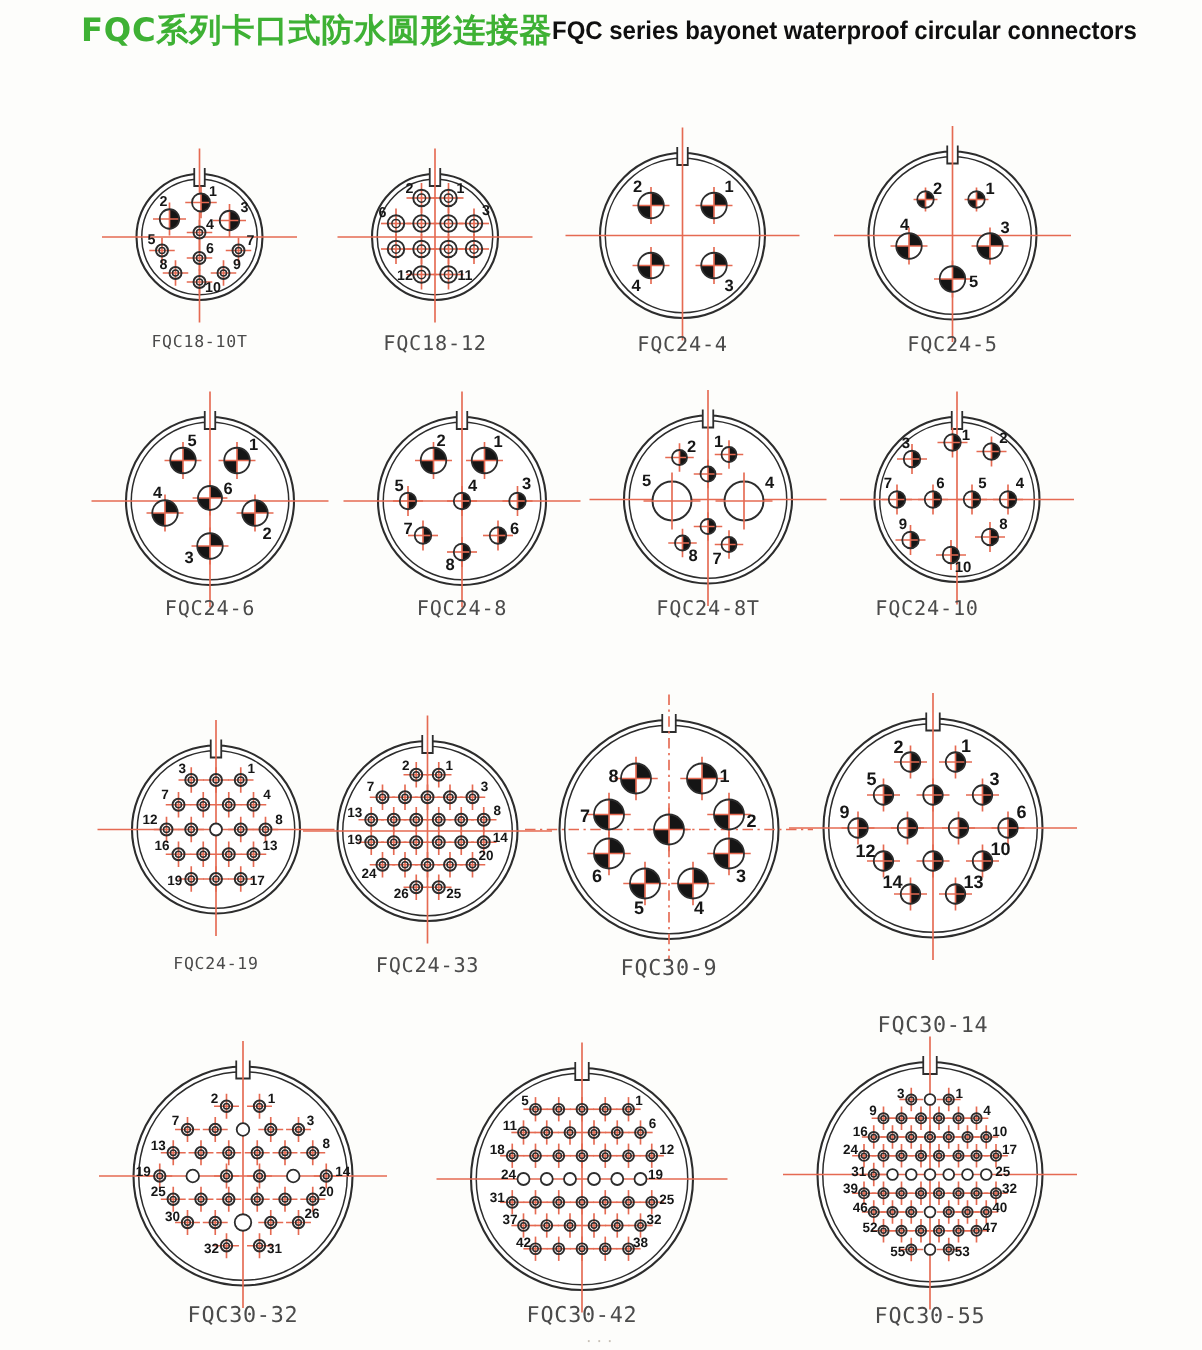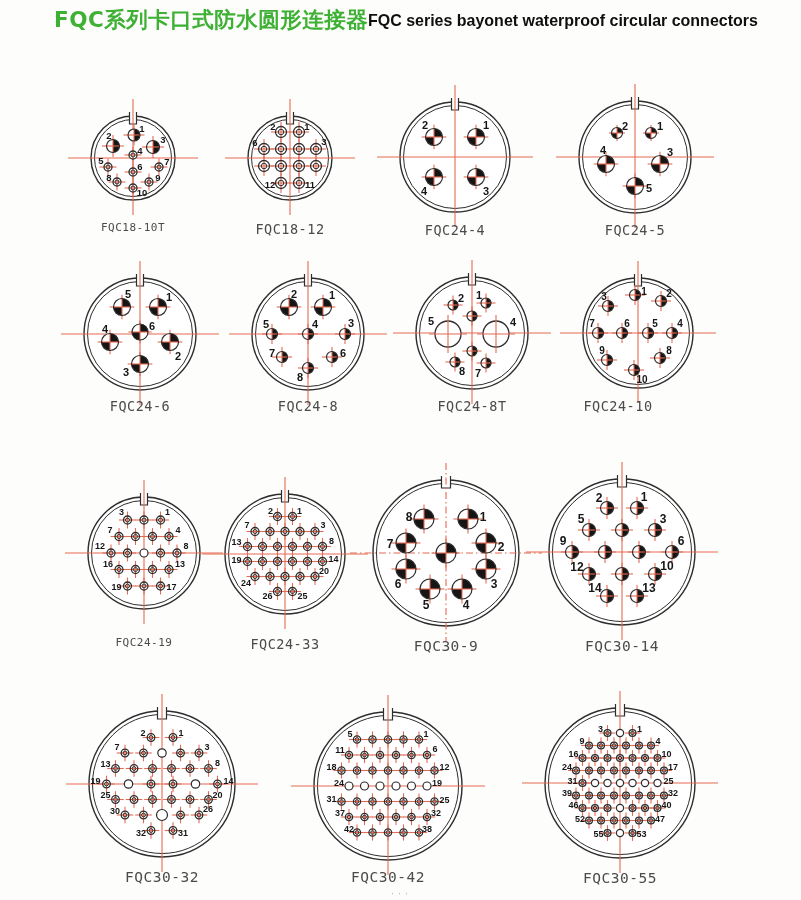--- a/index.html
+++ b/index.html
@@ -1156,21 +1156,21 @@
         </g>
         <g>
           <circle cx="122" cy="151" r="6.5" fill="#fff"></circle>
           <path d="M 122 144.5 A 6.5 6.5 0 0 1 122 157.5 Z" fill="#151515"></path>
           <line x1="111" y1="151" x2="133" y2="151" stroke="#e56a52" stroke-width="1.1"></line>
           <line x1="122" y1="140" x2="122" y2="162" stroke="#e56a52" stroke-width="1.1"></line>
           <circle cx="122" cy="151" r="6.5" fill="none" stroke="#2d2d2d" stroke-width="1.2"></circle>
           <text x="134" y="143" text-anchor="middle" dominant-baseline="central" class="pin-num" font-size="12">13</text>
         </g>
       </svg>
-      <div class="conn-name" style="left: 542px; top: 638px; font-size: 14.5px;">FQC30-14</div>
+      <div class="conn-name" style="left: 542px; top: 676px; font-size: 14.5px;">FQC30-14</div>
       <svg width="214" height="214" class="conn" style="left: 55px; top: 677px;">
         <circle cx="107" cy="107" r="73" fill="#fff" stroke="#2d2d2d" stroke-width="1.4"></circle>
         <circle cx="107" cy="107" r="69.5" fill="#fff" stroke="#2d2d2d" stroke-width="1"></circle>
         <rect x="102.5" y="30" width="9" height="12" fill="#fff"></rect>
         <path d="M102.5 30v12h9v-12" fill="none" stroke="#2d2d2d" stroke-width="1.2"></path>
         <line x1="107" y1="17" x2="107" y2="195" stroke="#e56a52" stroke-width="1.1" stroke-dasharray="none"></line>
         <line x1="11" y1="107" x2="203" y2="107" stroke="#e56a52" stroke-width="1.1" stroke-dasharray="none"></line>
         <g>
           <circle cx="96" cy="60.5" r="3.8" fill="#fff"></circle>
           <line x1="87.7" y1="60.5" x2="104.3" y2="60.5" stroke="#e56a52" stroke-width="1.1"></line>

